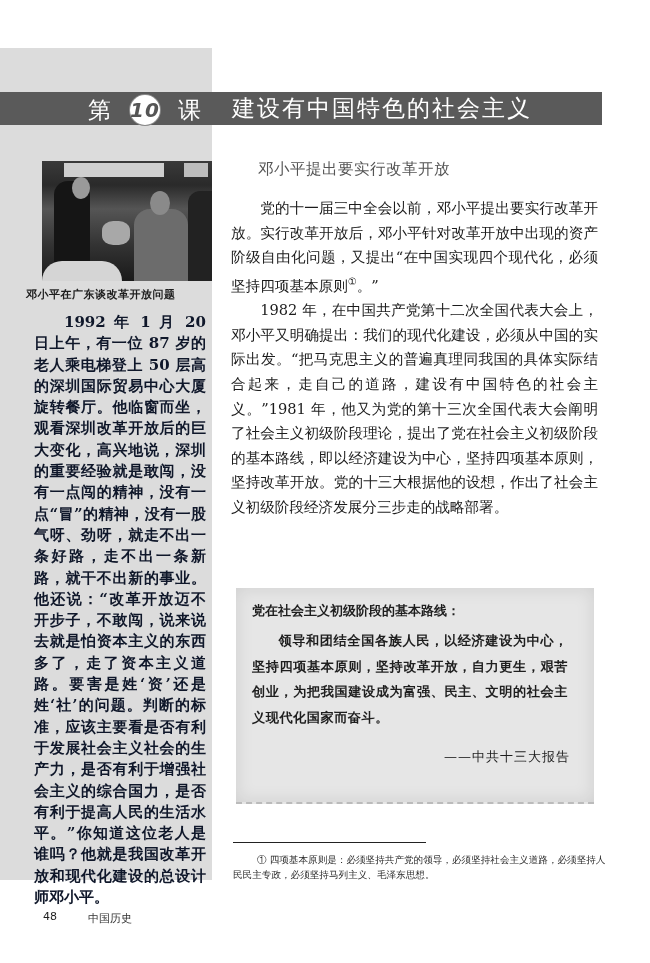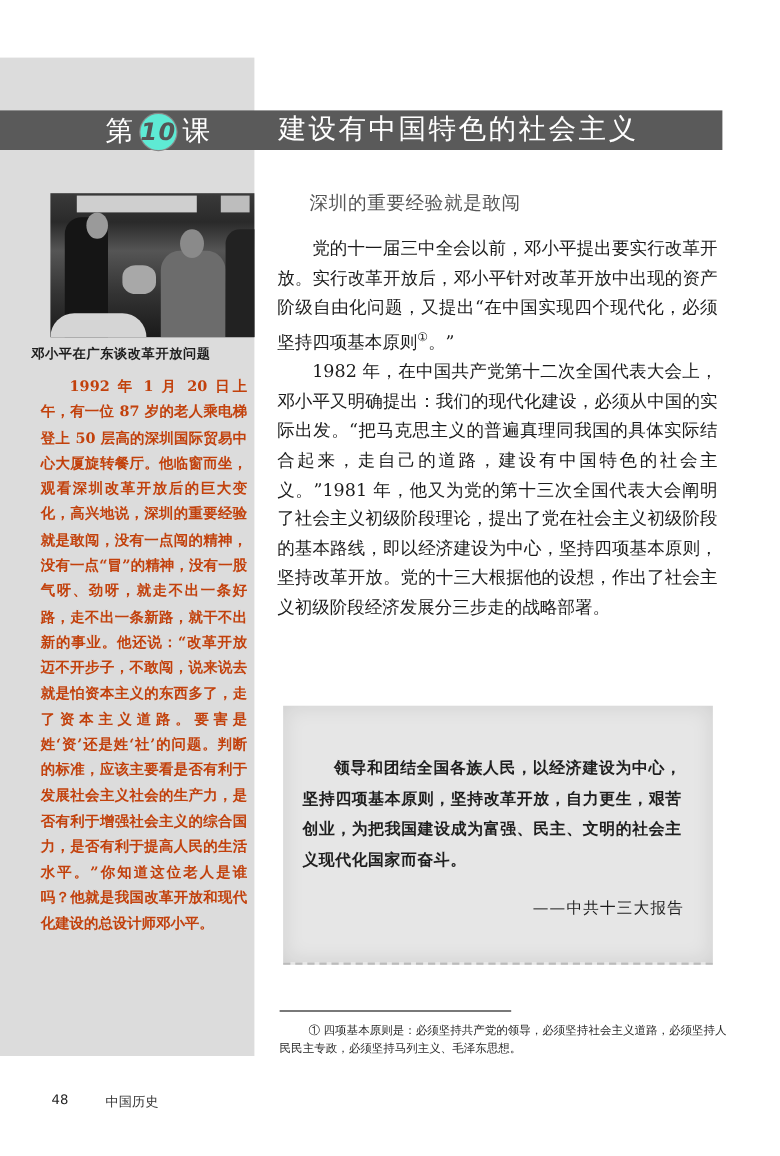--- a/index.html
+++ b/index.html
@@ -18,22 +18,22 @@
     background: #5a5a5a;
     color: #ffffff;
     font-family: "DejaVu Sans", "Liberation Sans", sans-serif;
   }
   .lesson-label {
     position: absolute; left: 88px; top: 3px; font-size: 23px; line-height: 27px;
     display: flex; align-items: center; letter-spacing: 1px;
   }
   .lesson-num {
     display: inline-block; width: 30px; height: 30px; border-radius: 50%;
-    background: #5eead4; color: #555; font-style: italic; font-weight: bold;
-    font-size: 20px; line-height: 30px; text-align: center; margin: 0 5px;
+    background: #ffffff; color: #555; font-style: italic; font-weight: bold;
+    font-size: 20px; line-height: 30px; text-align: center; margin: 0 18px;
     box-shadow: 0 0 0 1px #888;
   }
   .lesson-title {
     position: absolute; left: 232px; top: 3px; font-size: 23px; line-height: 27px;
     letter-spacing: 2px;
   }
   .photo {
     position: absolute; left: 42px; top: 161px; width: 170px; height: 120px;
     background: linear-gradient(180deg, #3a3a3a 0%, #2a2a2a 20%, #555 40%, #333 70%, #1a1a1a 100%);
     overflow: hidden;
@@ -50,23 +50,23 @@
   .photo .p2h { position: absolute; left: 108px; top: 30px; width: 20px; height: 24px; background: #8a8a8a; border-radius: 50%; }
   .photo .p3 { position: absolute; left: 146px; top: 30px; width: 26px; height: 90px; background: #222; border-radius: 12px 0 0 0; }
   .photo .flowers { position: absolute; left: 60px; top: 60px; width: 28px; height: 24px; background: #a8a8a8; border-radius: 40%; }
   .photo .seat { position: absolute; left: 0; top: 100px; width: 80px; height: 20px; background: #d5d5d5; border-radius: 20px 20px 0 0; }
   .photo-caption {
     position: absolute; left: 26px; top: 287px; width: 186px; 
     font-size: 11px; font-weight: bold; letter-spacing: 0.5px;
   }
   .side-text {
     position: absolute; left: 34px; top: 312px; width: 172px;
-    font-size: 12px; line-height: 21.3px; text-align: justify;
+    font-size: 15px; line-height: 21.3px; text-align: justify;
     text-align-last: justify;
-    font-weight: bold; color: #c2410c;
+    font-weight: bold; color: #0f172a;
   }
   .side-text p { margin: 0; text-indent: 2em; }
   .side-text p:last-child { text-align-last: left; }
   .section-heading {
     position: absolute; left: 258px; top: 159px;
     font-family: "DejaVu Sans", "Liberation Sans", sans-serif;
     font-size: 15.5px; color: #555; letter-spacing: 0.5px;
   }
   .main-text {
     position: absolute; left: 231px; top: 196px; width: 367px;
@@ -136,28 +136,29 @@
   <div class="p2h"></div>
   <div class="p3"></div>
   <div class="seat"></div>
 </div>
 <div class="photo-caption">邓小平在广东谈改革开放问题</div>
 
 <div class="side-text">
   <p>1992 年 1 月 20 日上午，有一位 87 岁的老人乘电梯登上 50 层高的深圳国际贸易中心大厦旋转餐厅。他临窗而坐，观看深圳改革开放后的巨大变化，高兴地说，深圳的重要经验就是敢闯，没有一点闯的精神，没有一点“冒”的精神，没有一股气呀、劲呀，就走不出一条好路，走不出一条新路，就干不出新的事业。他还说：“改革开放迈不开步子，不敢闯，说来说去就是怕资本主义的东西多了，走了资本主义道路。要害是姓‘资’还是姓‘社’的问题。判断的标准，应该主要看是否有利于发展社会主义社会的生产力，是否有利于增强社会主义的综合国力，是否有利于提高人民的生活水平。”你知道这位老人是谁吗？他就是我国改革开放和现代化建设的总设计师邓小平。</p>
 </div>
 
-<div class="section-heading">深圳的重要经验就是敢闯</div>
+<div class="section-heading">邓小平提出要实行改革开放</div>
 
 <div class="main-text">
   <p><span>党的十一届三中全会以前，邓小平提出要实行改革开放。实行改革开放后，邓小平针对改革开放中出现的资产阶级自由化问题，又提出“在中国实现四个现代化，必须坚持四项基本原则</span><sup>①</sup><span>。”</span></p>
   <p>1982 年，在中国共产党第十二次全国代表大会上，邓小平又明确提出：我们的现代化建设，必须从中国的实际出发。“把马克思主义的普遍真理同我国的具体实际结合起来，走自己的道路，建设有中国特色的社会主义。”1981 年，他又为党的第十三次全国代表大会阐明了社会主义初级阶段理论，提出了党在社会主义初级阶段的基本路线，即以经济建设为中心，坚持四项基本原则，坚持改革开放。党的十三大根据他的设想，作出了社会主义初级阶段经济发展分三步走的战略部署。</p>
 </div>
 
 <div class="quote-box">
+  <div class="quote-intro">党在社会主义初级阶段的基本路线：</div>
   <div class="quote-body">
     <p class="last">领导和团结全国各族人民，以经济建设为中心，坚持四项基本原则，坚持改革开放，自力更生，艰苦创业，为把我国建设成为富强、民主、文明的社会主义现代化国家而奋斗。</p>
   </div>
   <div class="quote-source">——中共十三大报告</div>
 </div>
 
 <div class="footnote-rule"></div>
 <div class="footnote">
   <p><span>①</span> <span>四项基本原则是：必须坚持共产党的领导，必须坚持社会主义道路，必须坚持人民民主专政，必须坚持马列主义、毛泽东思想。</span></p>
 </div>

